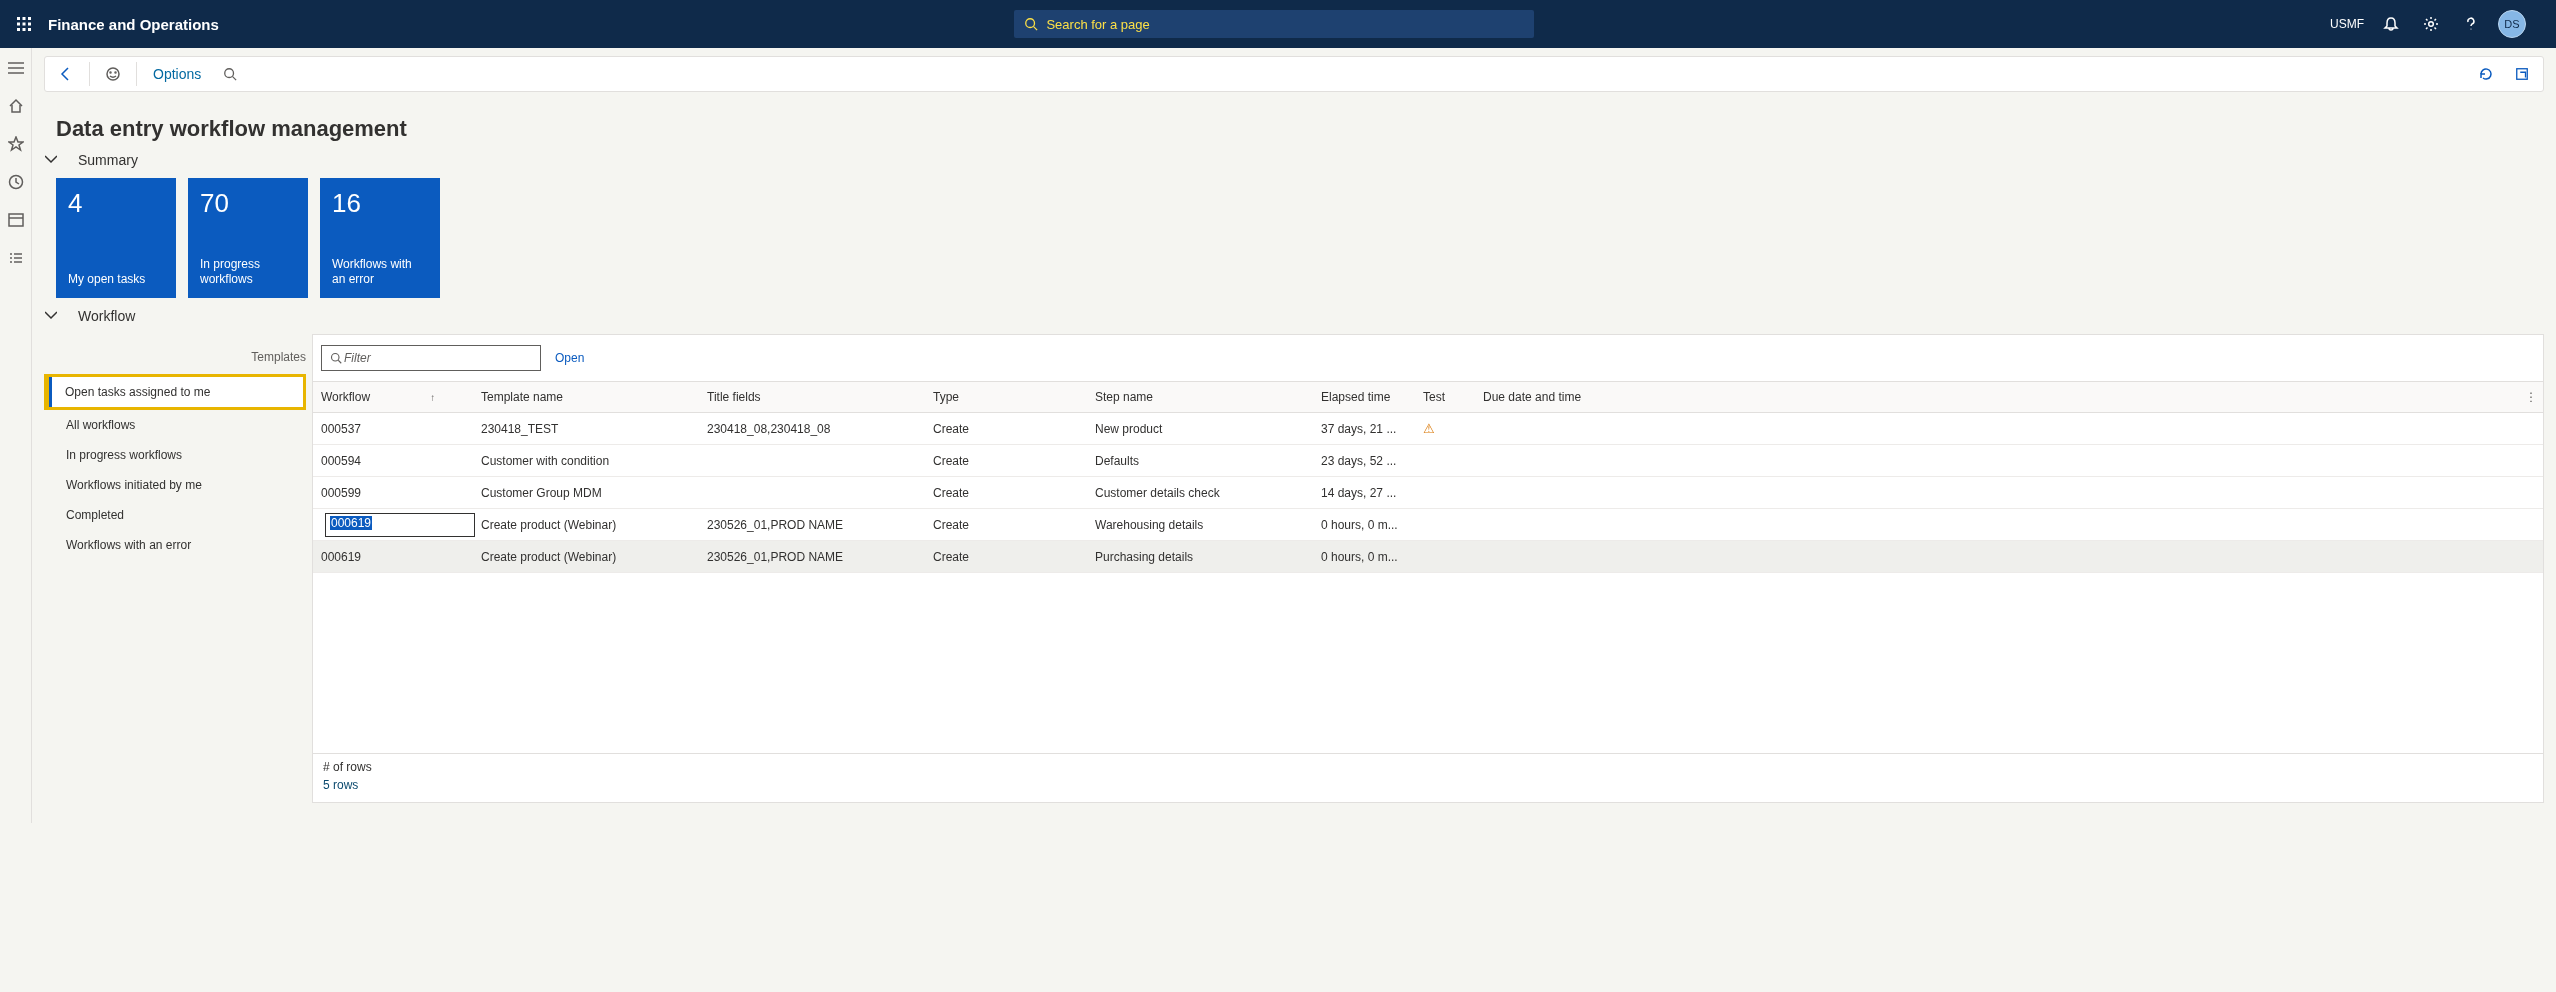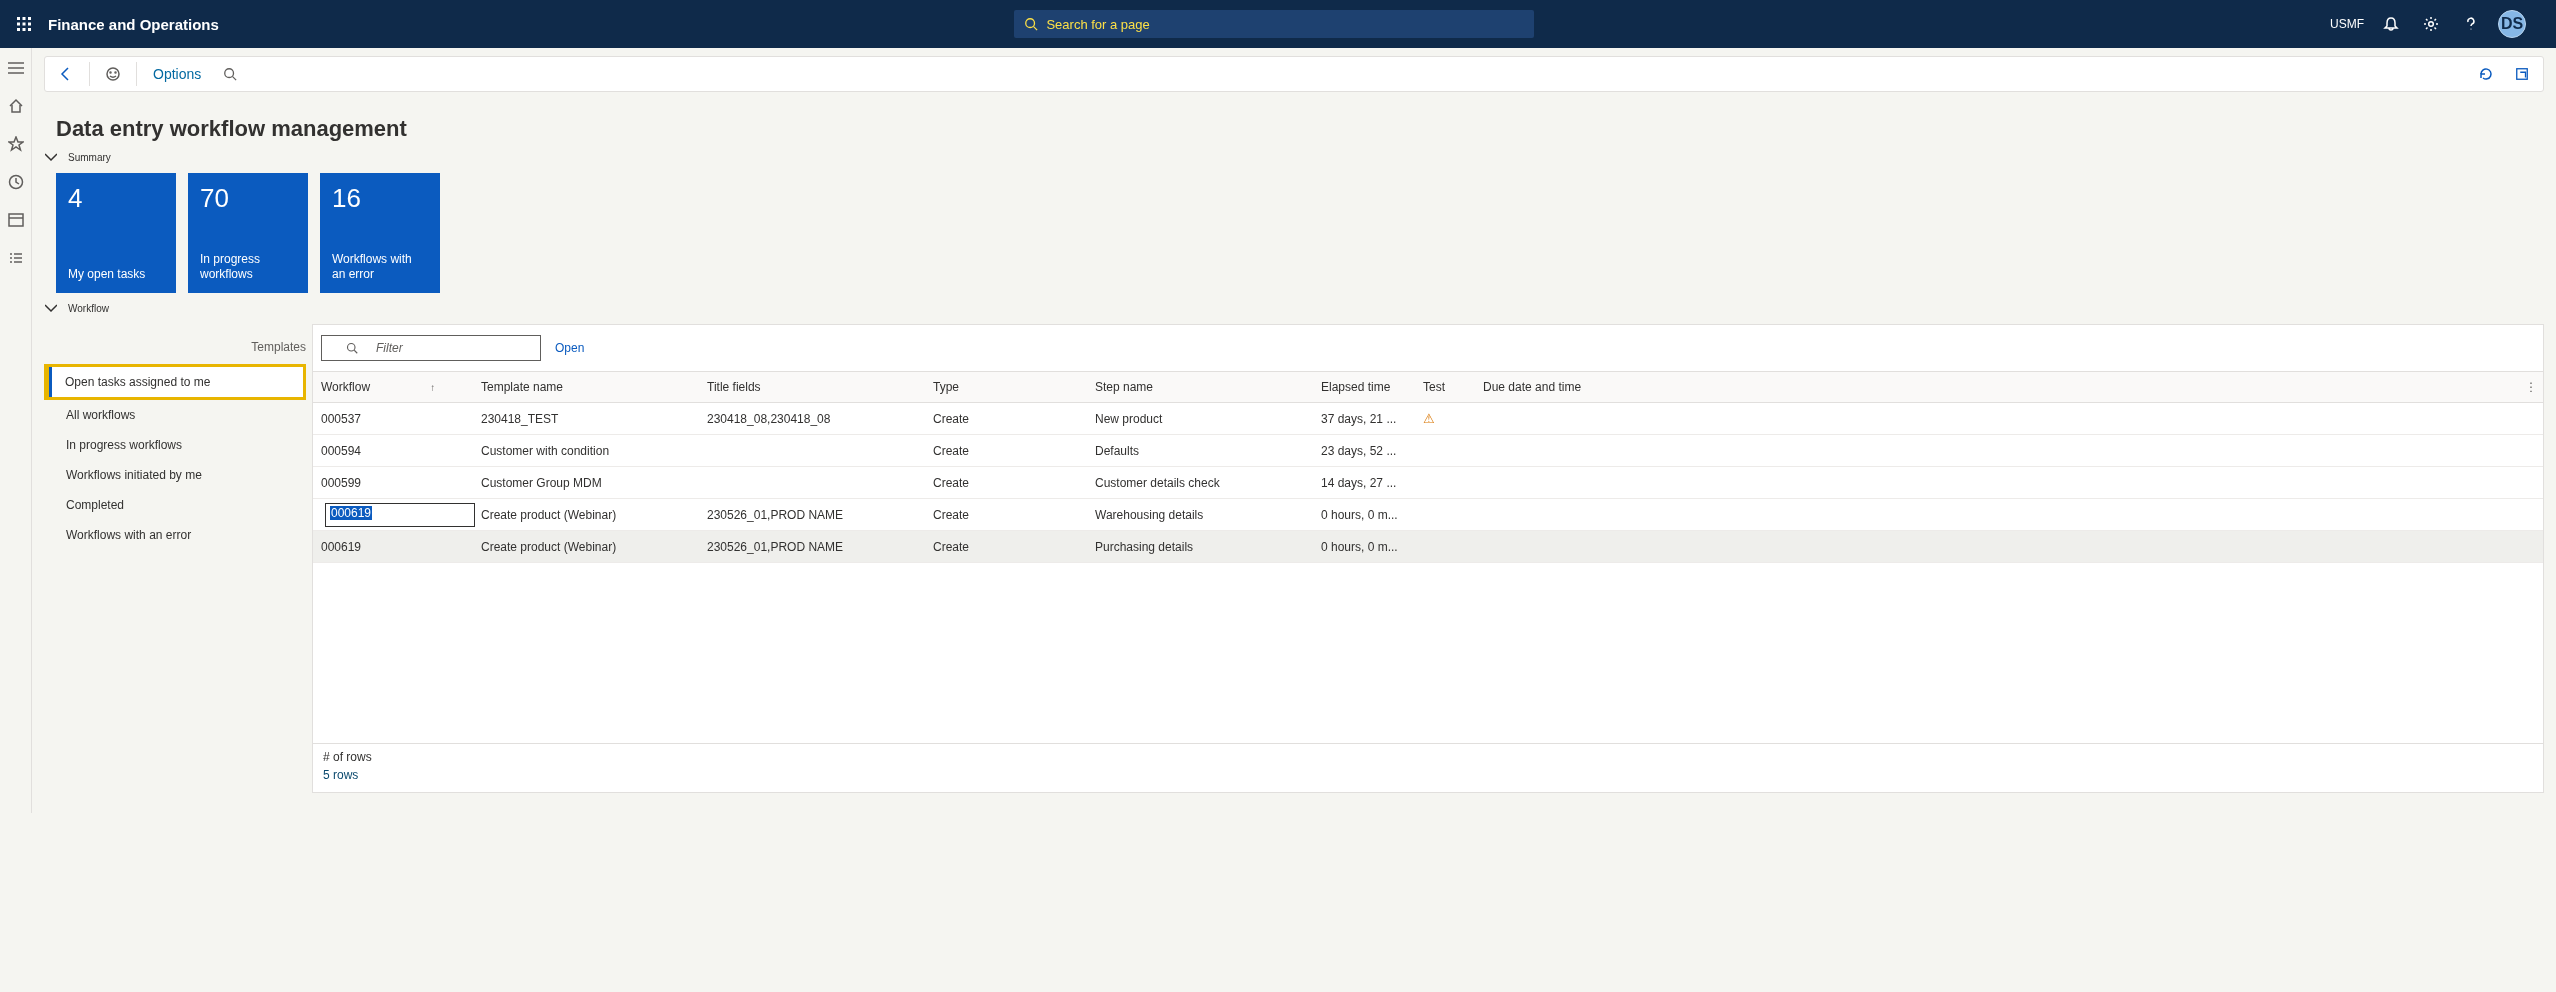--- a/index.html
+++ b/index.html
@@ -6,52 +6,52 @@
 body { font-family: "Segoe UI", Tahoma, sans-serif; font-size: 12px; background: #f5f5f1; color: #323130; width: 2556px; }
 .topbar { background: #0f2a4a; height: 48px; display: flex; align-items: center; padding: 0 8px; color: #fff; }
 .waffle { width: 32px; height: 32px; display: flex; align-items: center; justify-content: center; cursor: pointer; }
 .brand { font-size: 15px; font-weight: 600; margin-left: 8px; }
 .searchwrap { flex: 1; display: flex; justify-content: center; }
 .searchbox { background: #1e4170; width: 520px; height: 28px; border-radius: 2px; display: flex; align-items: center; padding: 0 10px; color: #fde047; font-size: 13px; }
 .searchbox svg { margin-right: 8px; }
 .topright { display: flex; align-items: center; gap: 14px; margin-right: 22px; }
 .topright .co { font-size: 12px; color: #fff; }
 .iconbtn { width: 26px; height: 26px; display: flex; align-items: center; justify-content: center; cursor: pointer; color: #fff; }
-.avatar { width: 28px; height: 28px; border-radius: 50%; background: #86b7e6; color: #0f2a4a; display: flex; align-items: center; justify-content: center; font-size: 16px; font-weight: 700; border: 1px solid #b9d5ef; }
+.avatar { width: 28px; height: 28px; border-radius: 50%; background: #86b7e6; color: #0f2a4a; display: flex; align-items: center; justify-content: center; font-size: 11px; font-weight: 400; border: 1px solid #b9d5ef; }
 
 .mainwrap { display: flex; }
 .leftrail { width: 32px; background: #f5f5f1; border-right: 1px solid #e1dfdd; display: flex; flex-direction: column; align-items: center; padding-top: 10px; gap: 18px; color: #605e5c; }
 .leftrail .railbtn { width: 20px; height: 20px; cursor: pointer; display: flex; align-items: center; justify-content: center; }
 .content { flex: 1; padding: 8px 12px 20px 12px; }
 
 .actionbar { background: #fff; border: 1px solid #e1dfdd; border-radius: 3px; height: 36px; display: flex; align-items: center; padding: 0 8px; gap: 10px; }
 .actbtn { width: 26px; height: 26px; display: flex; align-items: center; justify-content: center; cursor: pointer; border-radius: 2px; color: #605e5c; }
 .divider { width: 1px; height: 24px; background: #e1dfdd; }
 .tabbtn { font-size: 14px; color: #0369a1; padding: 0 6px; cursor: pointer; }
 .abspacer { flex: 1; }
 
 .pagetitle { font-size: 22px; font-weight: 600; margin: 24px 0 10px 12px; color: #323130; }
 .section { margin-top: 10px; }
-.secthdr { display: flex; align-items: center; gap: 10px; font-size: 10px; color: #323130; margin: 10px 0 10px 0; cursor: pointer; }
+.secthdr { display: flex; align-items: center; gap: 20px; font-size: 14px; color: #323130; margin: 10px 0 10px 0; cursor: pointer; }
 .secthdr .chev { width: 14px; display: flex; align-items: center; justify-content: center; }
 
 .tiles { display: flex; gap: 12px; padding-left: 12px; }
 .tile { background: #0b5bbf; color: #fff; width: 120px; height: 120px; padding: 10px 12px; display: flex; flex-direction: column; justify-content: space-between; cursor: pointer; }
 .tile .num { font-size: 26px; font-weight: 400; }
 .tile .lbl { font-size: 12px; line-height: 1.3; }
 
 .wfwrap { display: flex; margin-top: 10px; }
 .wflists { width: 262px; background: #f5f5f1; padding-top: 6px; }
 .wflists .listhdr { font-size: 12px; padding: 10px 0 10px 22px; color: #605e5c; text-align: right; }
 .wflists .item { font-size: 12px; padding: 8px 0 8px 22px; color: #323130; cursor: pointer; }
 .wflists .item.selected { border: 3px solid #e8b500; border-left: 5px solid #e8b500; padding-left: 16px; background: #fff; position: relative; }
 .wflists .item.selected::before { content: ""; position: absolute; left: 0; top: 0; bottom: 0; width: 3px; background: #0b5bbf; }
 .wfgrid { flex: 1; background: #fff; border: 1px solid #e1dfdd; margin-left: 6px; display: flex; flex-direction: column; }
 .gridtools { display: flex; align-items: center; padding: 10px 8px; gap: 14px; }
-.filterbox { border: 1px solid #605e5c; width: 220px; height: 26px; display: flex; align-items: center; padding: 0 24px; gap: 18px; color: #605e5c; font-style: italic; font-size: 12px; }
+.filterbox { border: 1px solid #605e5c; width: 220px; height: 26px; display: flex; align-items: center; padding: 0 8px; gap: 2px; color: #605e5c; font-style: italic; font-size: 12px; }
 .openlink { color: #0b5bbf; font-size: 12px; cursor: pointer; }
 .gridhdr { display: flex; border-top: 1px solid #e1dfdd; border-bottom: 1px solid #e1dfdd; font-size: 12px; color: #323130; background: #faf9f8; height: 32px; align-items: center; position: relative; }
 .col { padding: 0 8px; }
 .c-wf { width: 160px; }
 .c-tpl { width: 226px; }
 .c-title { width: 226px; }
 .c-type { width: 162px; }
 .c-step { width: 226px; }
 .c-el { width: 102px; }
 .c-test { width: 60px; }

